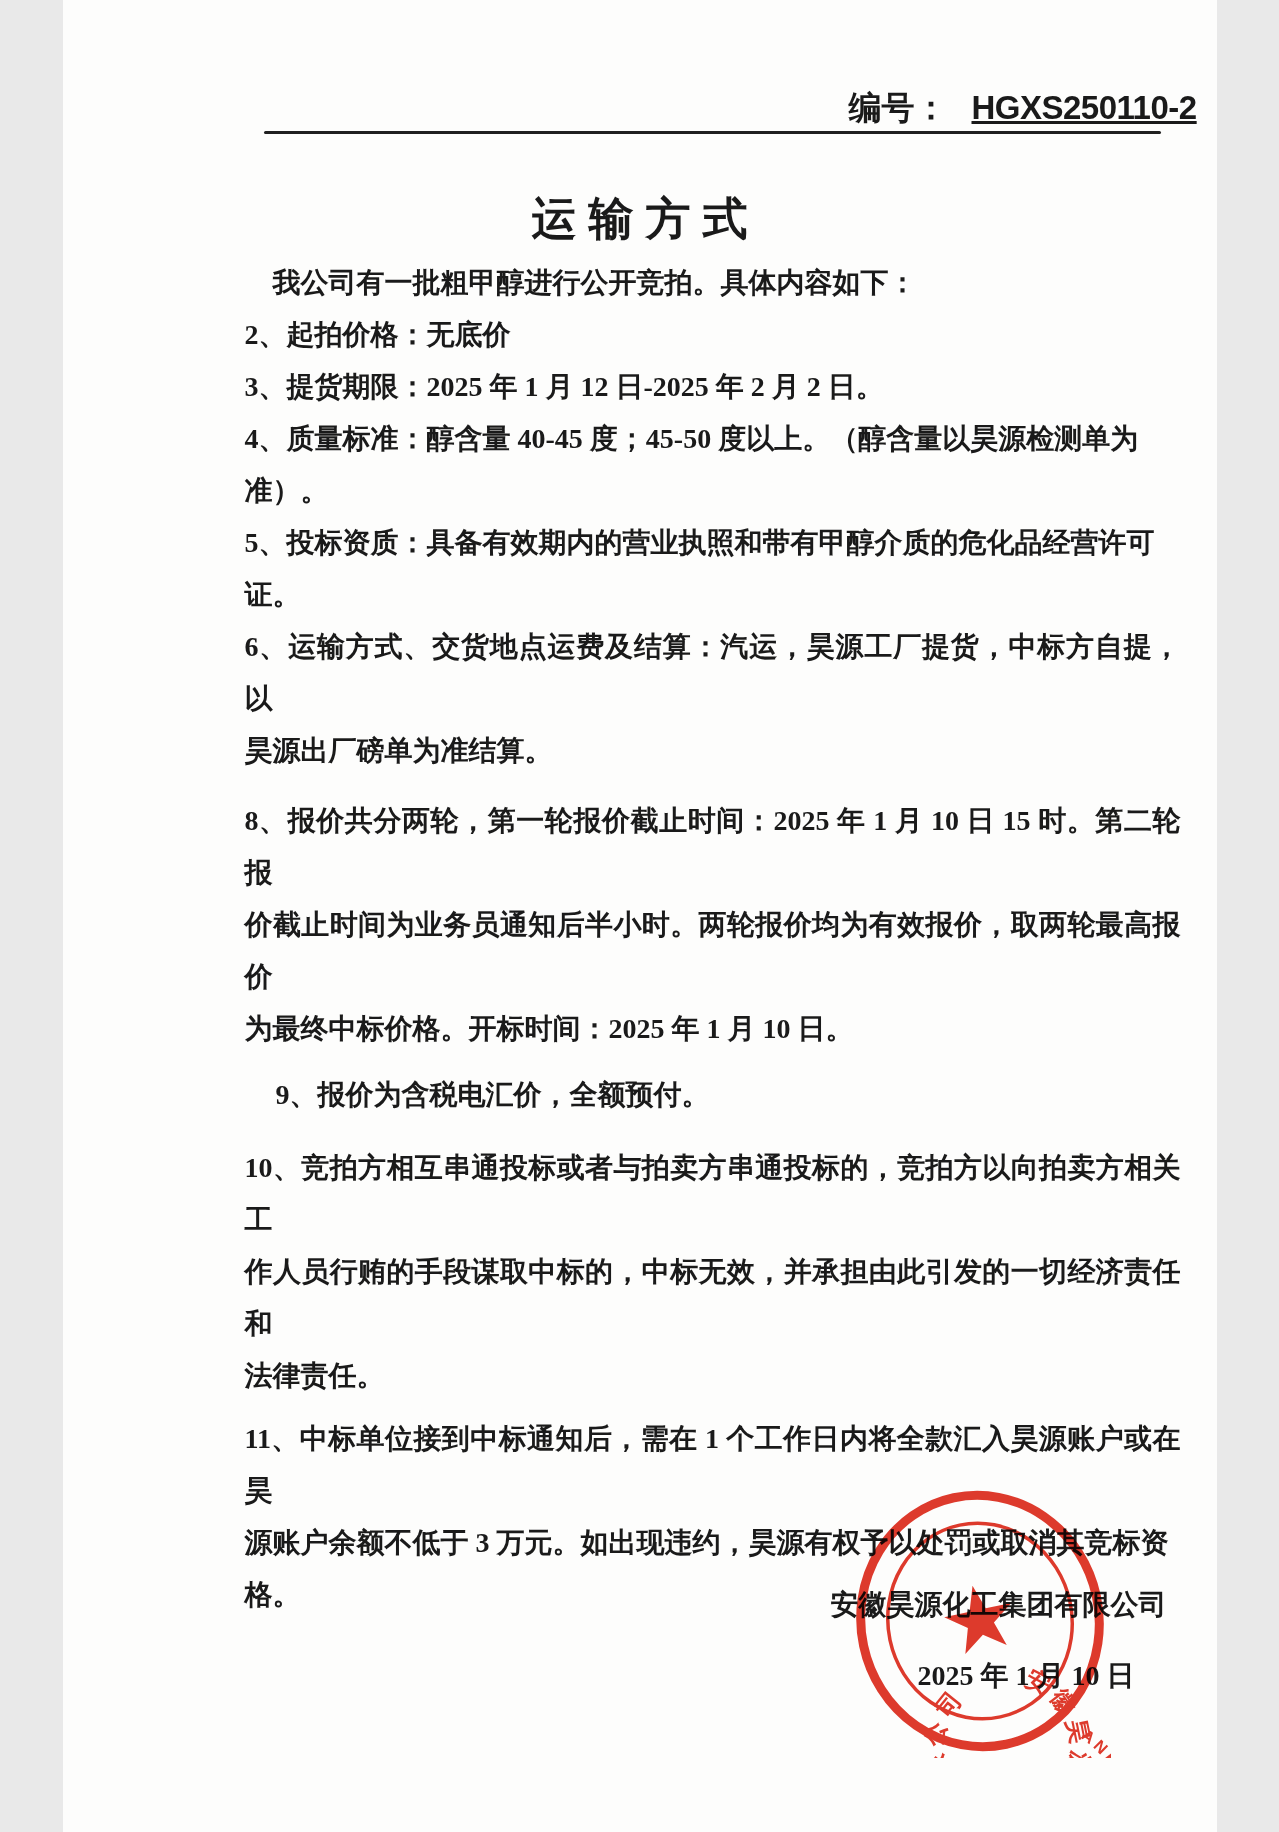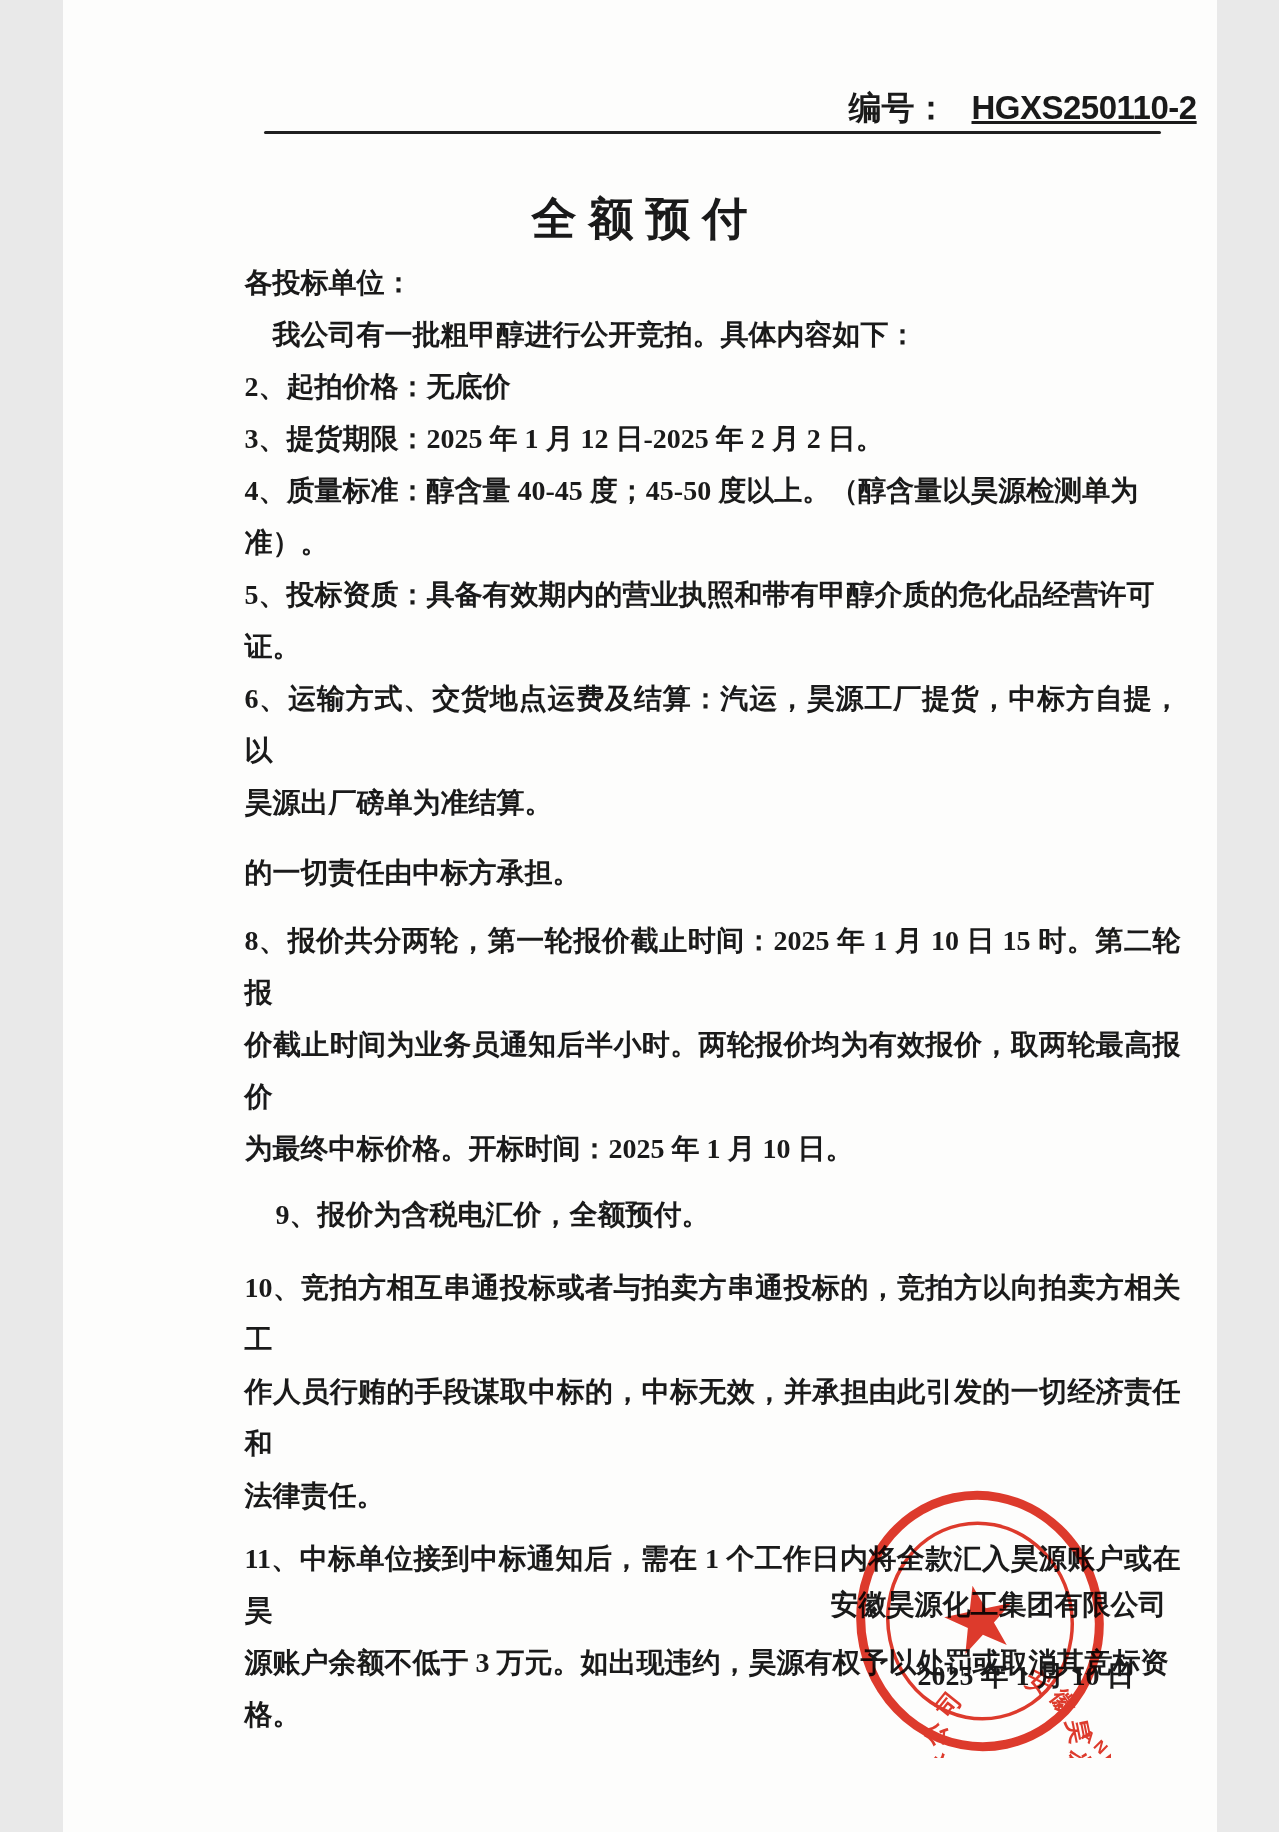--- a/index.html
+++ b/index.html
@@ -77,45 +77,43 @@
 <body>
 
 <div class="page">
 
   <div class="ref">
     <span class="ref-label">编号：</span>
     <span class="ref-value">HGXS250110-2</span>
   </div>
   <div class="ref-underline"></div>
 
-  <div class="title">全额预付</div>
+  <div class="title">运输方式</div>
 
   <div class="flow">
-    <div class="line">各投标单位：</div>
     <div class="line intro">我公司有一批粗甲醇进行公开竞拍。具体内容如下：</div>
 
     <div id="body-paragraphs">
         <div class="para para-item-2">
           <div class="line">2、起拍价格：无底价</div>
         </div>
         <div class="para para-item-3">
           <div class="line">3、提货期限：2025 年 1 月 12 日-2025 年 2 月 2 日。</div>
         </div>
         <div class="para para-item-4">
           <div class="line">4、质量标准：醇含量 40-45 度；45-50 度以上。（醇含量以昊源检测单为准）。</div>
         </div>
         <div class="para para-item-5">
           <div class="line">5、投标资质：具备有效期内的营业执照和带有甲醇介质的危化品经营许可证。</div>
         </div>
         <div class="para para-item-6">
           <div class="line fill">6、运输方式、交货地点运费及结算：汽运，昊源工厂提货，中标方自提，以</div>
           <div class="line">昊源出厂磅单为准结算。</div>
         </div>
         <div class="para para-item-7">
-          <div class="line">的一切责任由中标方承担。</div>
         </div>
         <div class="para para-item-8">
           <div class="line fill">8、报价共分两轮，第一轮报价截止时间：2025 年 1 月 10 日 15 时。第二轮报</div>
           <div class="line fill">价截止时间为业务员通知后半小时。两轮报价均为有效报价，取两轮最高报价</div>
           <div class="line">为最终中标价格。开标时间：2025 年 1 月 10 日。</div>
         </div>
         <div class="para para-item-9">
           <div class="line">9、报价为含税电汇价，全额预付。</div>
         </div>
         <div class="para para-item-10">

